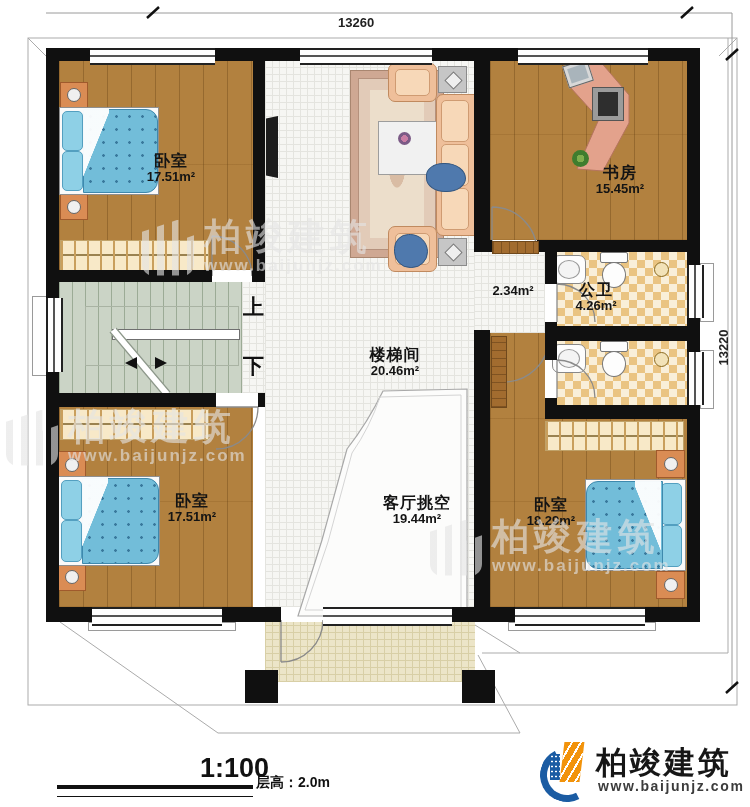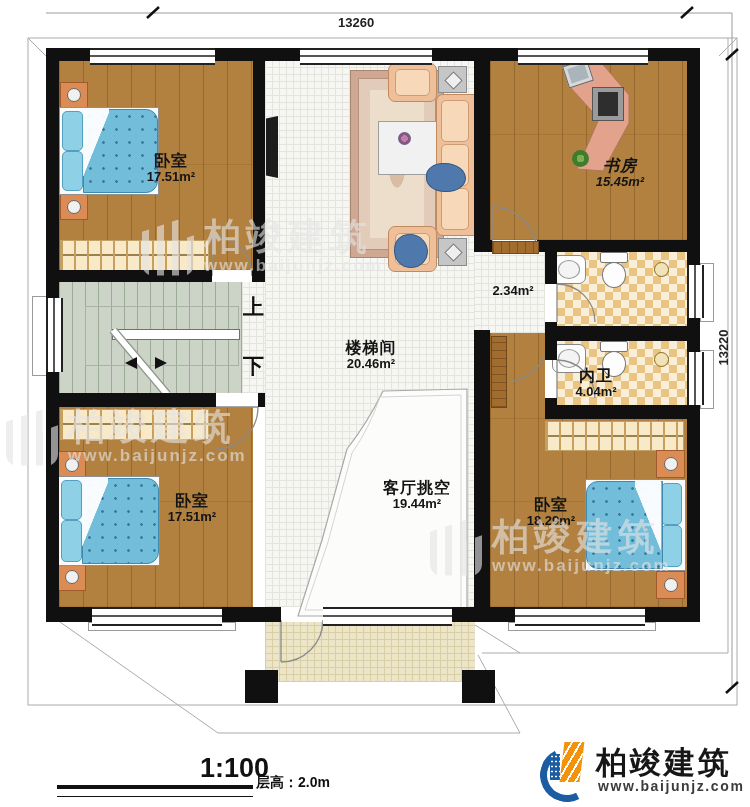--- a/index.html
+++ b/index.html
@@ -271,36 +271,36 @@
   <div class="sillV" style="left:32px;top:296px;width:14px;height:78px;"></div>
   <div class="sillH" style="left:88px;top:622px;width:146px;height:7px;"></div>
   <div class="sillH" style="left:508px;top:622px;width:146px;height:7px;"></div>
   <div class="sillV" style="left:700px;top:263px;width:12px;height:57px;"></div>
   <div class="sillV" style="left:700px;top:350px;width:12px;height:57px;"></div>
 
   <div class="rlabel" style="left:121px;top:152px;width:100px;">
     <div class="rn">卧室</div>
     <div class="ra">17.51m²</div>
   </div>
-  <div class="rlabel" style="left:570px;top:157px;width:100px;font-style:italic;">
+  <div class="rlabel" style="left:570px;top:164px;width:100px;">
     <div class="rn">书房</div>
     <div class="ra">15.45m²</div>
   </div>
   <div class="rlabel" style="left:478px;top:284px;width:70px;">
     <div class="ra">2.34m²</div>
   </div>
-  <div class="rlabel" style="left:546px;top:367px;width:100px;">
-    <div class="rn">内卫</div>
-    <div class="ra">4.04m²</div>
-  </div>
-  <div class="rlabel" style="left:321px;top:339px;width:100px;">
+  <div class="rlabel" style="left:546px;top:281px;width:100px;">
+    <div class="rn">公卫</div>
+    <div class="ra">4.26m²</div>
+  </div>
+  <div class="rlabel" style="left:321px;top:346px;width:100px;padding-left:24px;">
     <div class="rn">楼梯间</div>
     <div class="ra">20.46m²</div>
   </div>
-  <div class="rlabel" style="left:362px;top:479px;width:110px;">
+  <div class="rlabel" style="left:362px;top:494px;width:110px;">
     <div class="rn">客厅挑空</div>
     <div class="ra">19.44m²</div>
   </div>
   <div class="rlabel" style="left:142px;top:492px;width:100px;">
     <div class="rn">卧室</div>
     <div class="ra">17.51m²</div>
   </div>
   <div class="rlabel" style="left:501px;top:496px;width:100px;">
     <div class="rn">卧室</div>
     <div class="ra">18.29m²</div>

